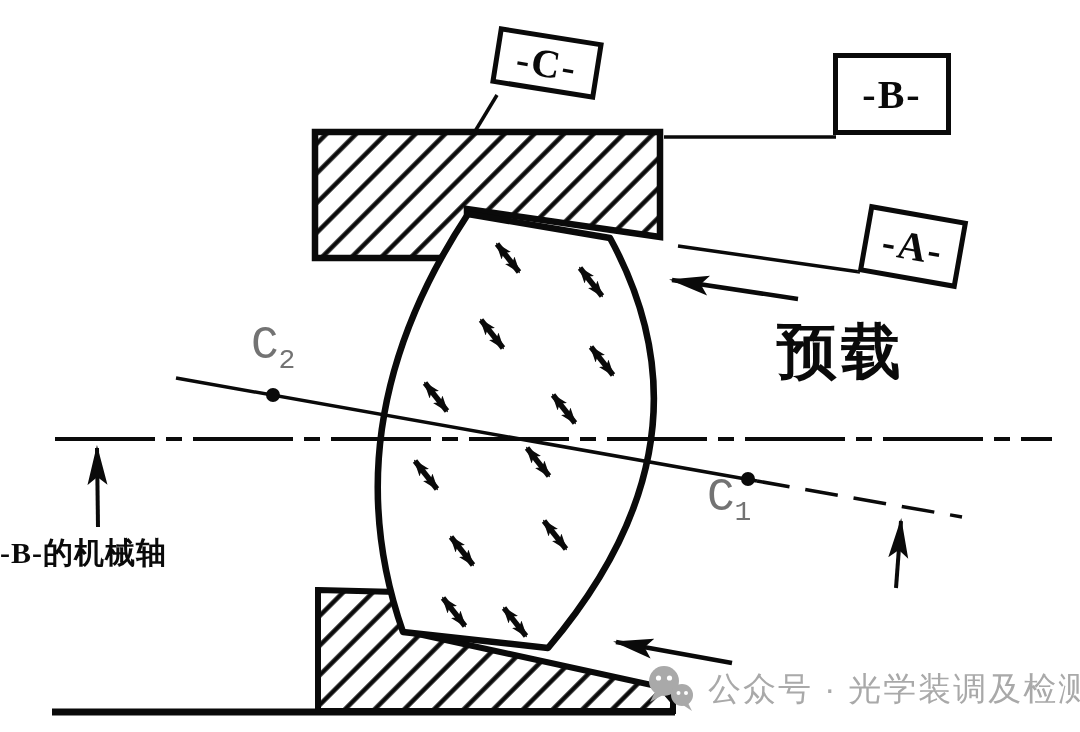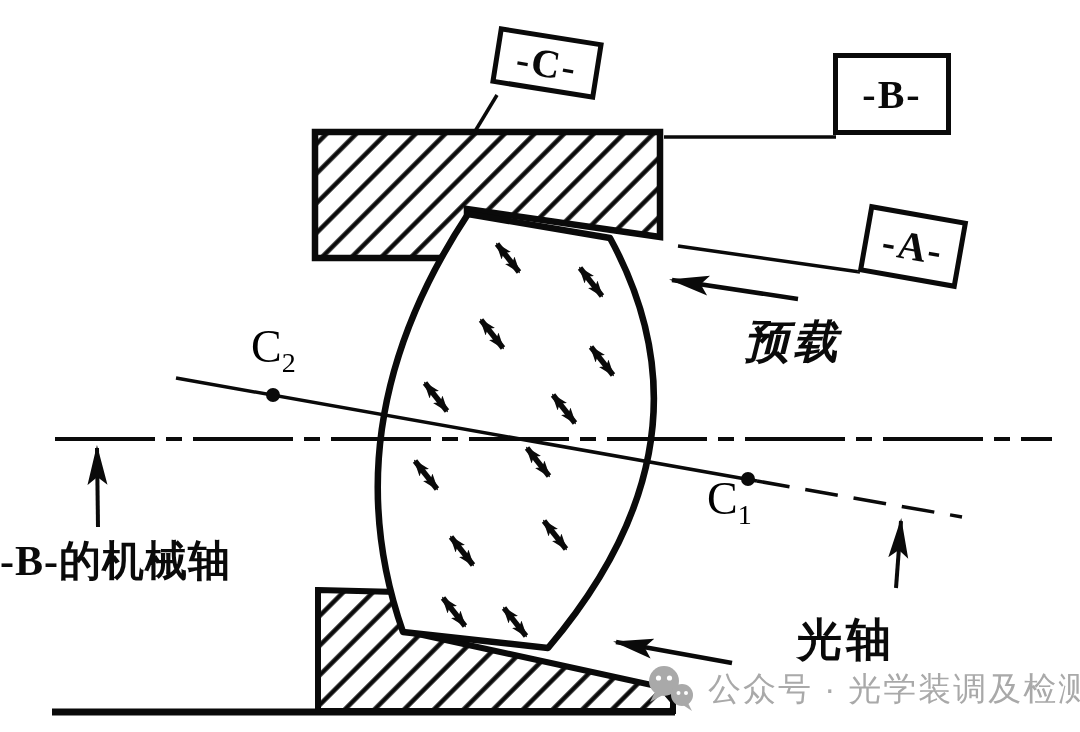--- a/index.html
+++ b/index.html
@@ -14,27 +14,27 @@
     font-family:"Liberation Serif",serif;font-weight:600;
     font-size:40px;letter-spacing:2px;color:#0a0a0a;box-sizing:border-box;
   }
   #box-c{left:494px;top:34px;width:106px;height:58px;transform:rotate(9deg);}
   #box-b{left:833px;top:53px;width:118px;height:82px;}
   #box-a{left:863px;top:212px;width:100px;height:69px;transform:rotate(10deg);}
   .cn-label{
     position:absolute;font-family:"DejaVu Sans",sans-serif;font-weight:700;
     color:#0a0a0a;white-space:nowrap;
   }
-  #preload-label{left:744px;top:312px;font-size:45px;letter-spacing:4px;font-style:italic;}
+  #preload-label{left:777px;top:312px;font-size:60px;letter-spacing:4px;}
   #optical-axis-label{left:797px;top:610px;font-size:45px;letter-spacing:4px;}
-  #mech-axis-label{left:0px;top:533px;font-size:42px;letter-spacing:1px;}
+  #mech-axis-label{left:0px;top:533px;font-size:30px;letter-spacing:1px;}
   #mech-axis-label .serif-part{font-family:"Liberation Serif",serif;font-weight:700;}
   .pt-label{
-    position:absolute;font-family:Liberation Serif, serif;font-size:46px;
-    color:#000000;white-space:nowrap;
+    position:absolute;font-family:Liberation Mono, monospace;font-size:46px;
+    color:#737373;white-space:nowrap;
   }
   .pt-label sub{font-size:28px;line-height:0;}
   #c2-label{left:251px;top:320px;}
   #c1-label{left:707px;top:472px;}
   .watermark{
     position:absolute;left:642px;top:664px;display:flex;align-items:center;
     color:#a9a9a9;
   }
   .watermark-text{
     font-family:"Liberation Sans",sans-serif;font-size:33px;color:#a9a9a9;
@@ -100,21 +100,20 @@
       <line x1="443" y1="598" x2="465" y2="626" marker-start="url(#shead)" marker-end="url(#shead)"></line>
       <line x1="504" y1="608" x2="526" y2="636" marker-start="url(#shead)" marker-end="url(#shead)"></line>
     </g>
   </svg>
 
   <div class="datum-box" id="box-c">-C-</div>
   <div class="datum-box" id="box-b">-B-</div>
   <div class="datum-box" id="box-a">-A-</div>
 
   <div class="cn-label" id="preload-label">预载</div>
-  <div class="cn-label" id="optical-axis-label">光轴</div>
   <div class="cn-label" id="mech-axis-label">
     <span class="serif-part">-B-</span><span>的机械轴</span>
   </div>
 
   <div class="pt-label" id="c2-label">
     <span>C</span><sub>2</sub>
   </div>
   <div class="pt-label" id="c1-label">
     <span>C</span><sub>1</sub>
   </div>

